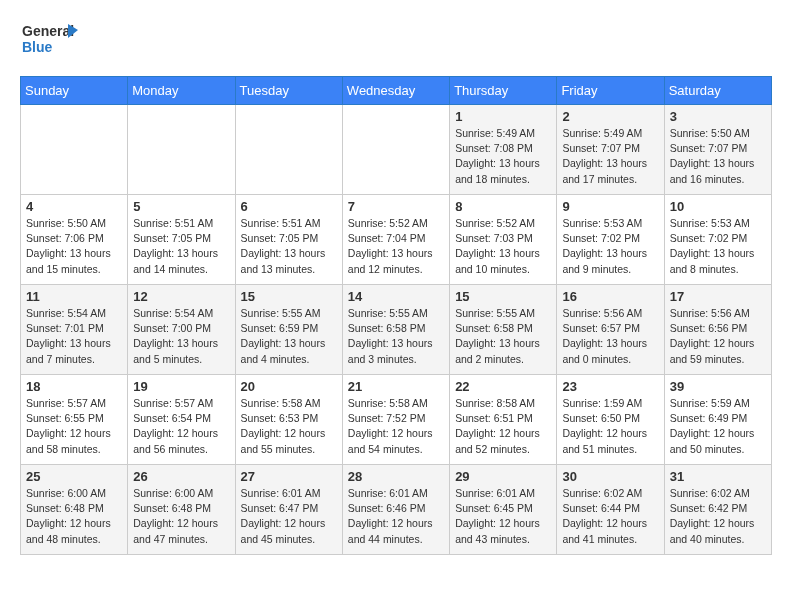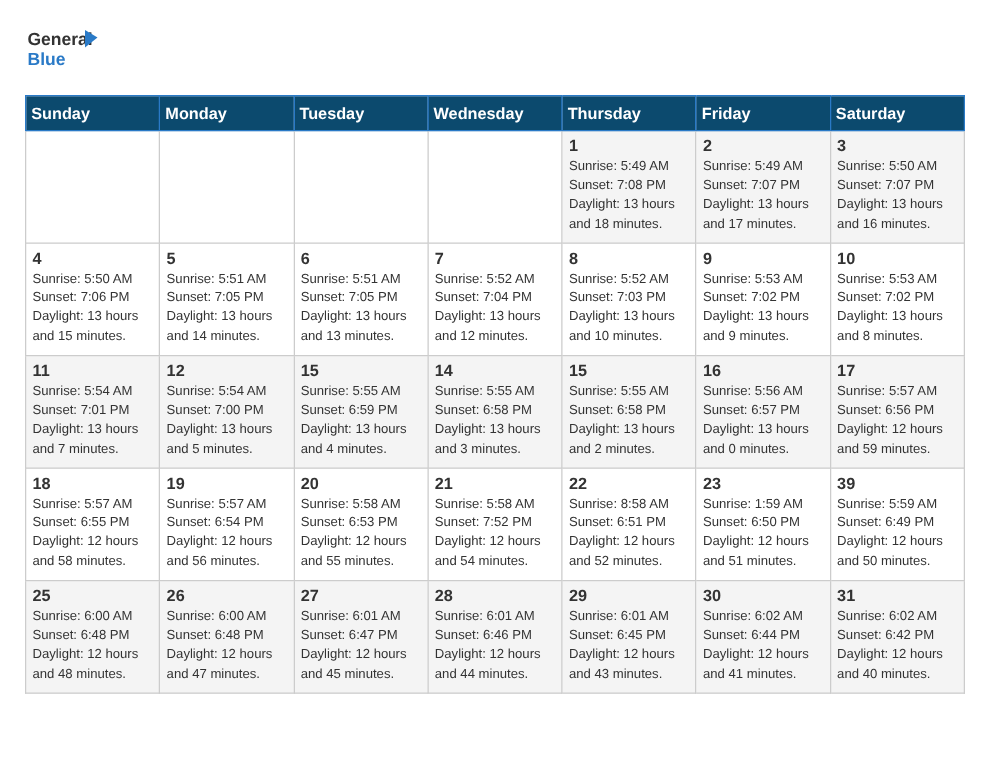--- a/index.html
+++ b/index.html
@@ -37,24 +37,24 @@
     .location {
       font-size: 16px;
       color: #555;
     }
     table {
       width: 100%;
       border-collapse: collapse;
       table-layout: fixed;
     }
     thead tr th {
-      background-color: #0c4a6e;
+      background-color: #3b82f6;
       color: #fff;
       font-size: 13px;
-      font-weight: bold;
+      font-weight: normal;
       padding: 6px 4px;
       text-align: left;
       border: 1px solid #2a7ac7;
       margin-top: 20px;
     }
     tbody tr td {
       border: 1px solid #ccc;
       vertical-align: top;
       padding: 4px 5px;
       font-size: 11px;
@@ -227,21 +227,21 @@
         </td>
         <td>
           <span class="day-num">16</span>
           <div class="day-info">Sunrise: 5:56 AM
 Sunset: 6:57 PM
 Daylight: 13 hours
 and 0 minutes.</div>
         </td>
         <td>
           <span class="day-num">17</span>
-          <div class="day-info">Sunrise: 5:57 AM
+          <div class="day-info">Sunrise: 5:56 AM
 Sunset: 6:56 PM
 Daylight: 12 hours
 and 59 minutes.</div>
         </td>
       </tr>
       <tr>
         <td>
           <span class="day-num">18</span>
           <div class="day-info">Sunrise: 5:57 AM
 Sunset: 6:55 PM

